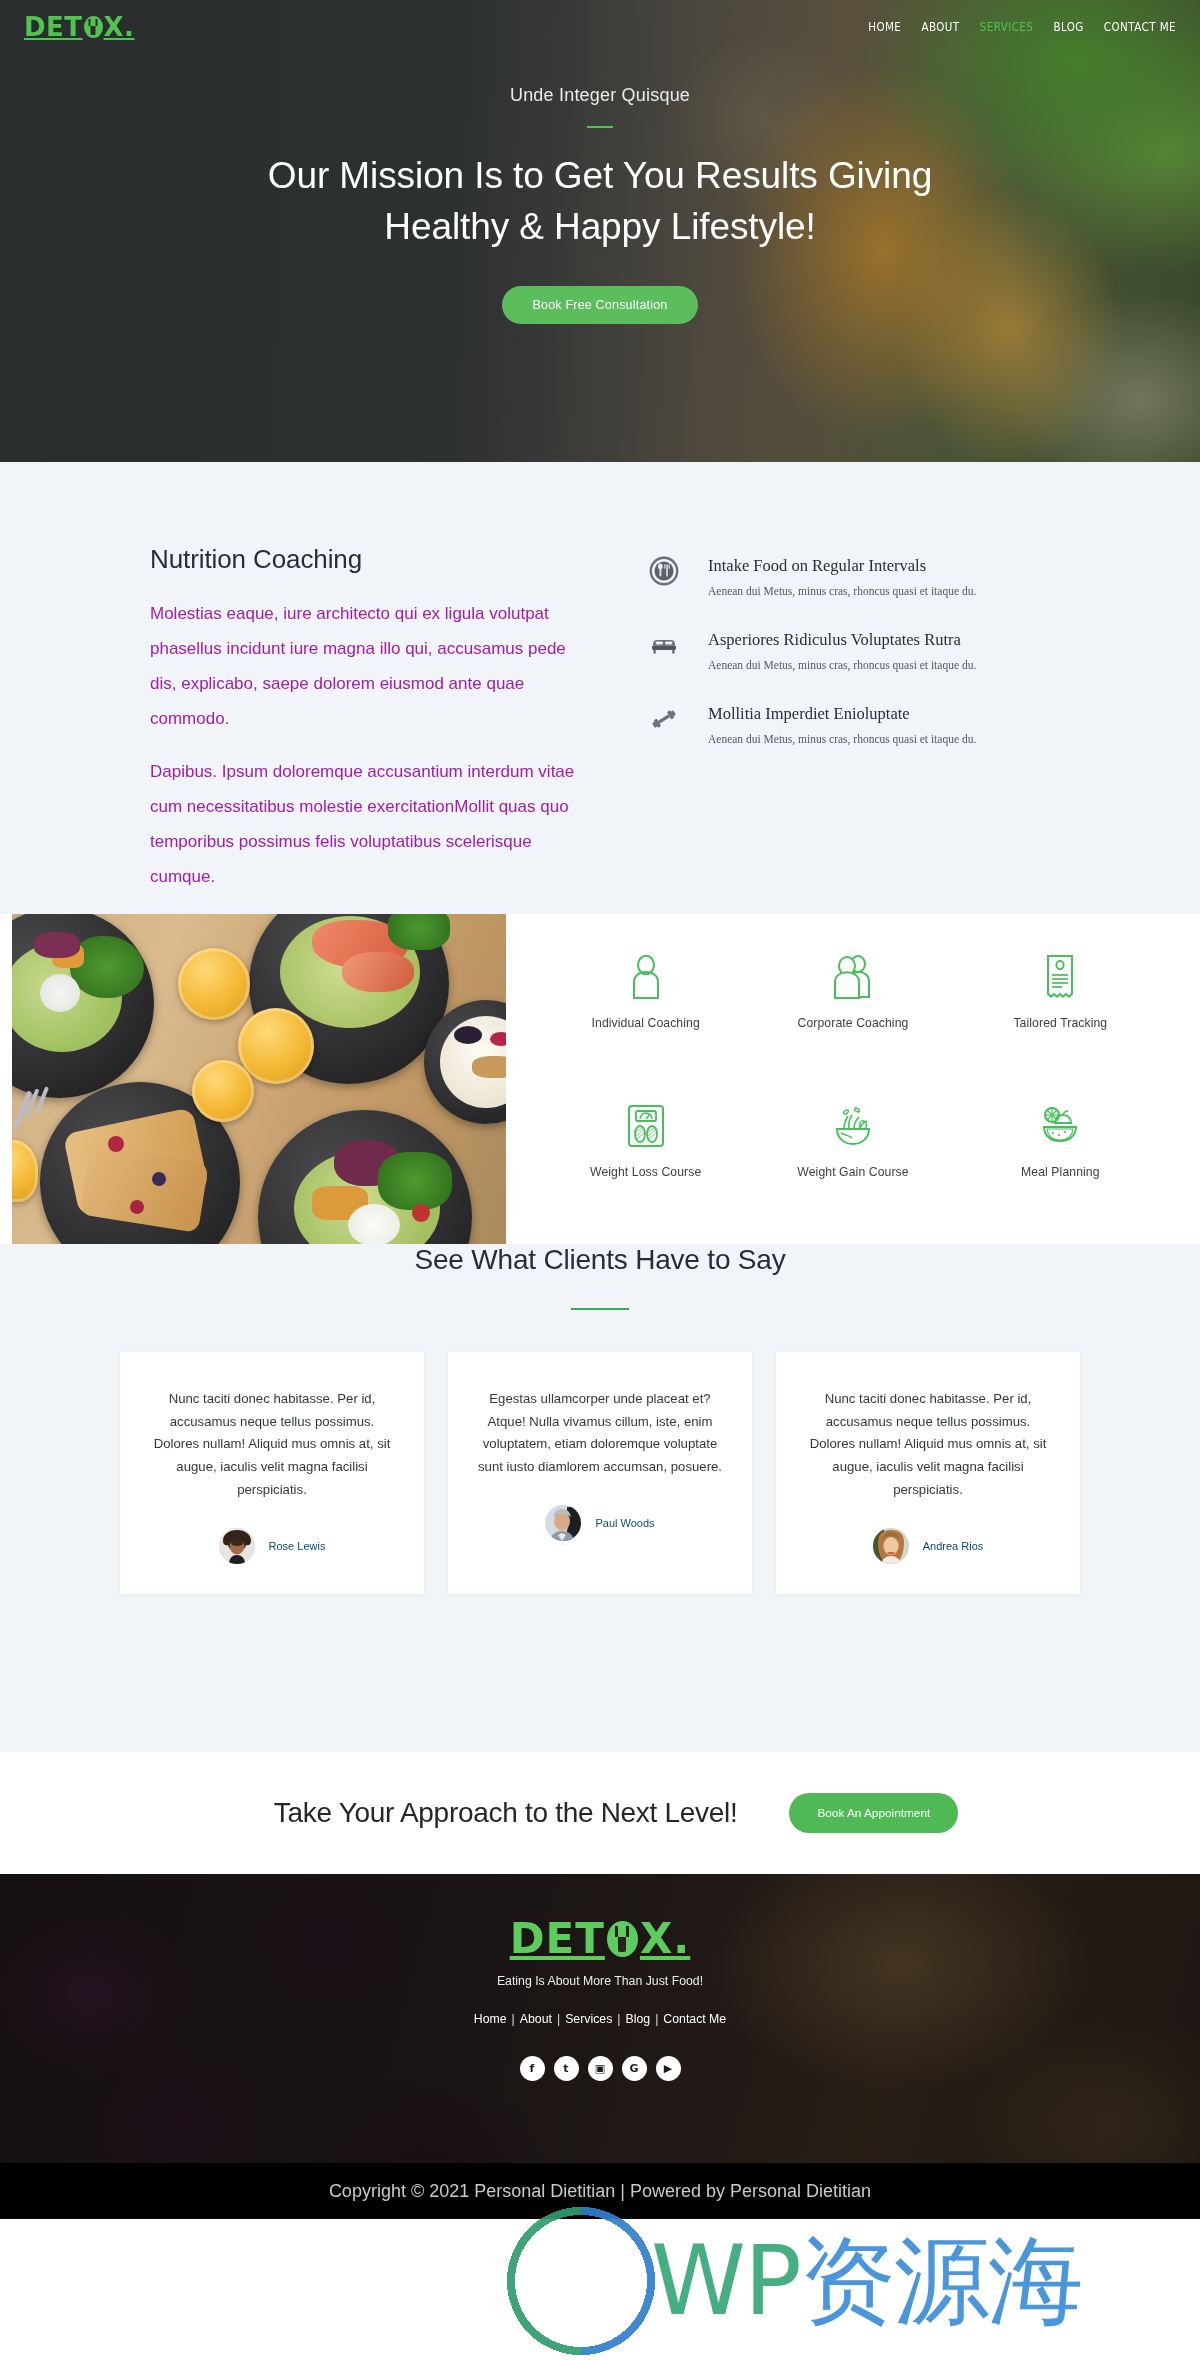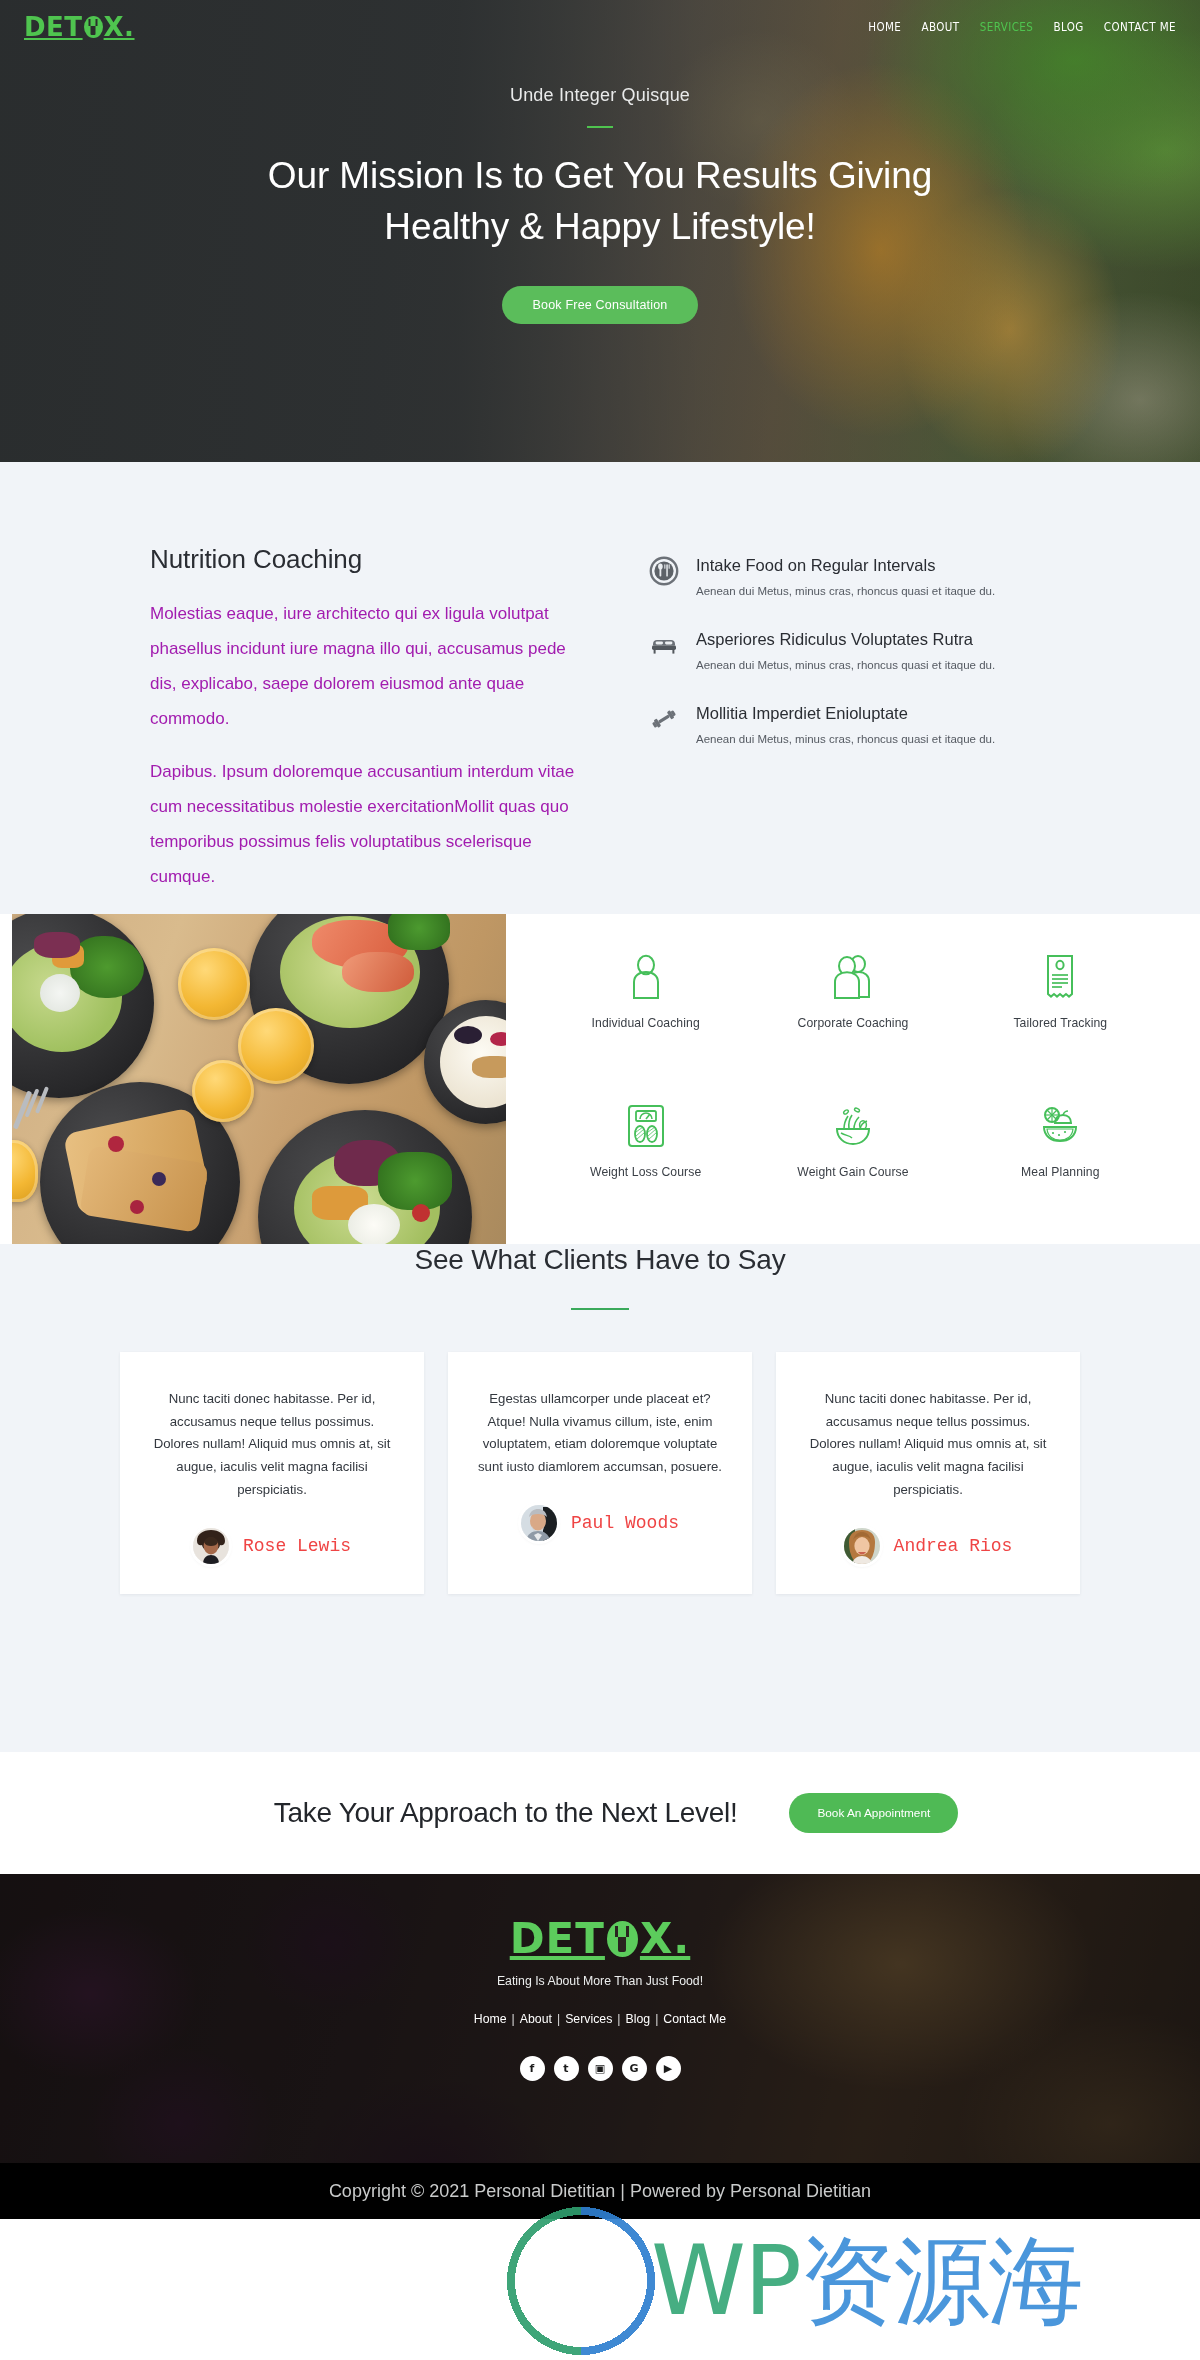--- a/index.html
+++ b/index.html
@@ -128,21 +128,21 @@
   .btn-green-sm {
     display: inline-block; margin-top: 28px;
     background: #5bbd5b; color: #ffffff;
     font-size: 11.5px; letter-spacing: .2px;
     padding: 11px 26px; border-radius: 22px;
     border: none; cursor: pointer;
     font-family: "Liberation Sans", sans-serif;
   }
   .coach-right { flex: 1; padding-top: 12px; }
   .feature {
-    display: flex; gap: 16px; margin-bottom: 30px;
+    display: flex; gap: 28px; margin-bottom: 30px; font-family: Liberation Serif, serif;
   }
   .feature:last-child { margin-bottom: 0; }
   .feat-ico {
     width: 32px; flex: 0 0 32px; height: 32px;
     display: flex; align-items: flex-start; justify-content: center;
     color: #5b6067;
   }
   .feat-title {
     font-size: 16.5px; font-weight: 400; color: #2a2d33; line-height: 1.2;
   }
@@ -215,21 +215,21 @@
     font-size: 13.2px; line-height: 1.72; color: #33383f; text-align: center;
   }
   .t-person {
     margin-top: 26px; display: flex; align-items: center; justify-content: center; gap: 14px;
   }
   .t-avatar {
     width: 36px; height: 36px; border-radius: 50%; overflow: hidden;
     position: relative; flex: 0 0 36px;
     box-shadow: 0 0 0 3px #ffffff, 0 1px 4px rgba(0,0,0,.18);
   }
-  .t-name { font-size: 18px; color: #ef4444; font-family: Liberation Mono, monospace; }
+  .t-name { font-size: 11px; color: #0c4a6e; }
 
   
   .cta {
     width: 1200px; height: 122px; background: #ffffff;
     display: flex; align-items: center; justify-content: center; gap: 52px;
   }
   .cta-h2 { font-size: 28px; font-weight: 400; color: #23262b; letter-spacing: -.3px; margin-left: 32px; }
   .btn-cta {
     background: #4fba55; color: #ffffff; border: none; cursor: pointer;
     font-size: 11.8px; padding: 13px 28px; border-radius: 24px;

